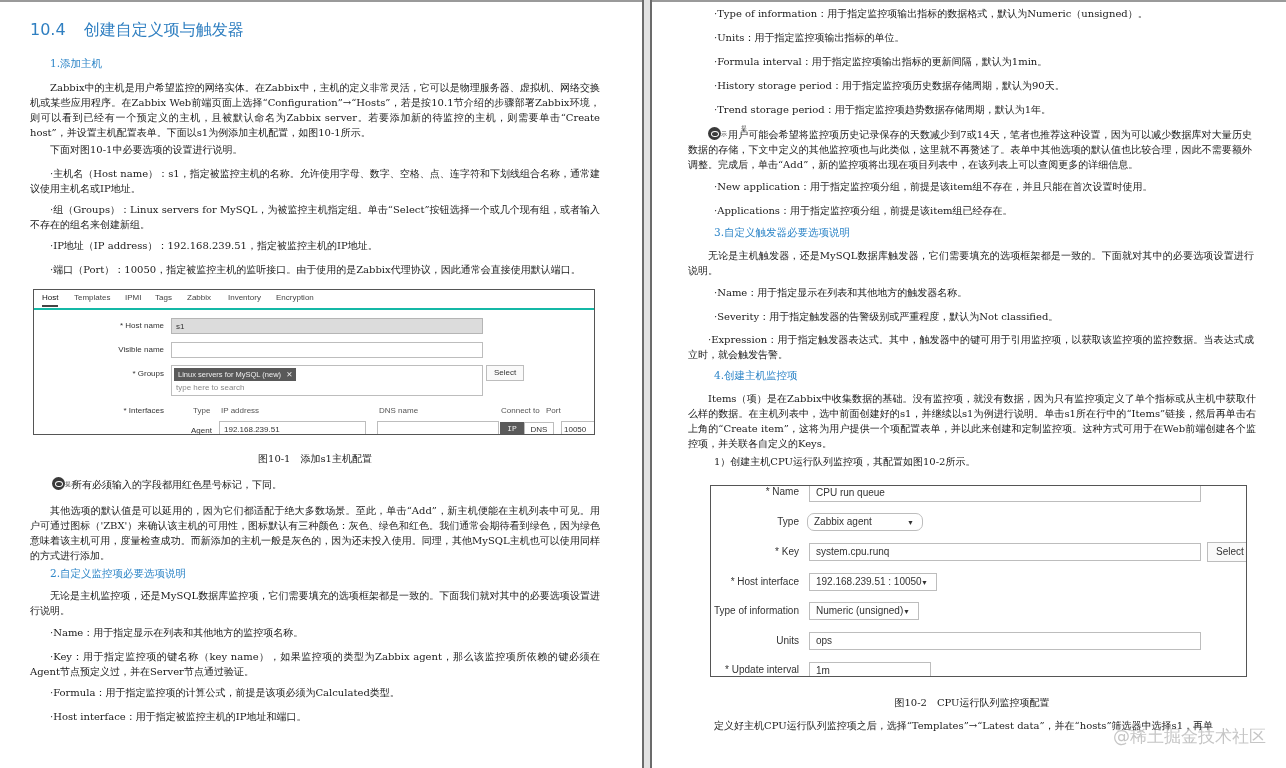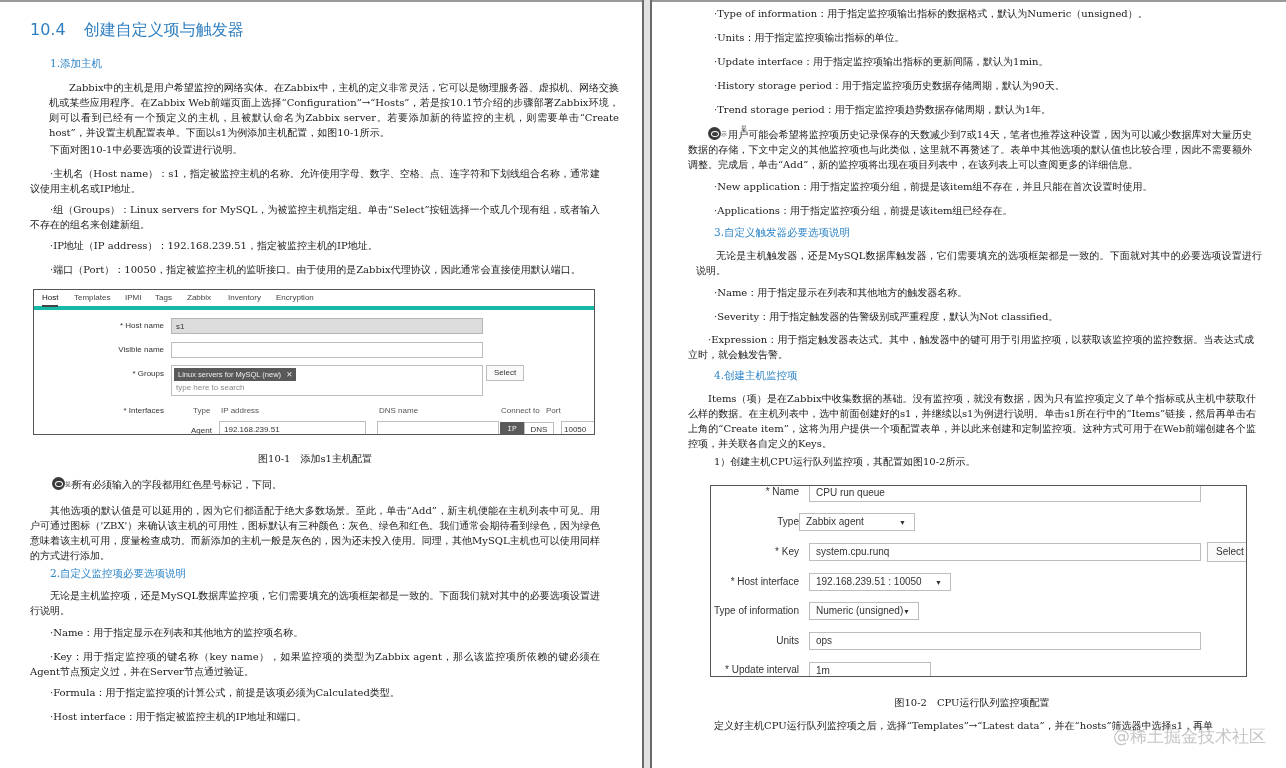--- a/index.html
+++ b/index.html
@@ -18,21 +18,21 @@
   .para { font-size: 10px; line-height: 15px; text-indent: 2em; text-align: justify; }
   .line { font-size: 10px; line-height: 15px; white-space: nowrap; }
   .caption { font-size: 10px; white-space: nowrap; text-align: center; }
 
   .tip-icon { display: inline-block; width: 13px; height: 13px; border-radius: 50%; background: #3a3a3a; vertical-align: -2px; position: relative; }
   .tip-icon::after { content: ""; position: absolute; left: 3px; top: 4px; width: 6px; height: 4px; border: 1.5px solid #fff; border-radius: 50%; }
   .tip-lbl { display: inline-block; font-size: 6px; line-height: 6px; width: 7px; vertical-align: 2px; color: #444; font-family: "DejaVu Sans", sans-serif; }
 
   
   .fig { position: absolute; border: 1.5px solid #555; background: #fff; font-family: "Liberation Sans", "DejaVu Sans", sans-serif; color: #333; overflow: hidden; }
-  .tabs { position: absolute; left: 0; top: 0; right: 0; height: 20px; border-bottom: 4px solid #14b8a6; }
+  .tabs { position: absolute; left: 0; top: 0; right: 0; height: 20px; border-bottom: 2px solid #14b8a6; }
   .tab { position: absolute; top: 3px; font-size: 8px; color: #444; white-space: nowrap; }
   .tab.active { color: #111; border-bottom: 2px solid #444; padding-bottom: 3px; }
   .flabel { position: absolute; font-size: 8px; color: #333; text-align: right; white-space: nowrap; }
   .finput { position: absolute; height: 16px; border: 1px solid #bdbdbd; background: #fff; font-size: 8px; padding: 3px 4px; white-space: nowrap; overflow: hidden; }
   .finput.ro { background: #dcdcdc; border-color: #b5b5b5; }
   .fbtn { position: absolute; height: 16px; border: 1px solid #bdbdbd; background: #fafafa; font-size: 8px; text-align: center; line-height: 14px; }
   .tagchip { position: absolute; background: #595959; color: #eee; font-size: 7.5px; padding: 2px 4px; white-space: nowrap; }
   .coltitle { position: absolute; font-size: 8px; color: #555; white-space: nowrap; }
   .seg { position: absolute; height: 14px; font-size: 8px; text-align: center; line-height: 14px; }
 
@@ -48,21 +48,21 @@
 
 <div class="topline"></div>
 
 <div class="page page-left">
   <div class="abs h-chapter" style="left:30px; top:18px;">
     <span class="num">10.4</span><span>创建自定义项与触发器</span>
   </div>
 
   <div class="abs h-sec" style="left:50px; top:55px;">1.添加主机</div>
 
-  <div class="abs para" style="left:30px; top:78px; width:570px;margin-left:19px;">Zabbix中的主机是用户希望监控的网络实体。在Zabbix中，主机的定义非常灵活，它可以是物理服务器、虚拟机、网络交换机或某些应用程序。在Zabbix Web前端页面上选择“Configuration”→“Hosts”，若是按10.1节介绍的步骤部署Zabbix环境，则可以看到已经有一个预定义的主机，且被默认命名为Zabbix server。若要添加新的待监控的主机，则需要单击“Create host”，并设置主机配置表单。下面以s1为例添加主机配置，如图10-1所示。</div>
+  <div class="abs para" style="left:30px; top:78px; width:570px;">Zabbix中的主机是用户希望监控的网络实体。在Zabbix中，主机的定义非常灵活，它可以是物理服务器、虚拟机、网络交换机或某些应用程序。在Zabbix Web前端页面上选择“Configuration”→“Hosts”，若是按10.1节介绍的步骤部署Zabbix环境，则可以看到已经有一个预定义的主机，且被默认命名为Zabbix server。若要添加新的待监控的主机，则需要单击“Create host”，并设置主机配置表单。下面以s1为例添加主机配置，如图10-1所示。</div>
   <div class="abs para" style="left:30px; top:140px; width:570px;">下面对图10-1中必要选项的设置进行说明。</div>
   <div class="abs para" style="left:30px; top:164px; width:570px;">·主机名（Host name）：s1，指定被监控主机的名称。允许使用字母、数字、空格、点、连字符和下划线组合名称，通常建议使用主机名或IP地址。</div>
   <div class="abs para" style="left:30px; top:200px; width:570px;">·组（Groups）：Linux servers for MySQL，为被监控主机指定组。单击“Select”按钮选择一个或几个现有组，或者输入不存在的组名来创建新组。</div>
   <div class="abs para" style="left:30px; top:236px; width:570px;">·IP地址（IP address）：192.168.239.51，指定被监控主机的IP地址。</div>
   <div class="abs para" style="left:30px; top:260px; width:575px;">·端口（Port）：10050，指定被监控主机的监听接口。由于使用的是Zabbix代理协议，因此通常会直接使用默认端口。</div>
 
   <div class="fig" style="left:33px; top:287px; width:562px; height:146px;">
     <div class="tabs">
       <span class="tab active" style="left:8px;">Host</span>
       <span class="tab" style="left:40px;">Templates</span>
@@ -118,57 +118,57 @@
   <div class="abs para" style="left:30px; top:647px; width:570px;">·Key：用于指定监控项的键名称（key name），如果监控项的类型为Zabbix agent，那么该监控项所依赖的键必须在Agent节点预定义过，并在Server节点通过验证。</div>
   <div class="abs para" style="left:30px; top:683px; width:570px;">·Formula：用于指定监控项的计算公式，前提是该项必须为Calculated类型。</div>
   <div class="abs para" style="left:30px; top:707px; width:570px;">·Host interface：用于指定被监控主机的IP地址和端口。</div>
 </div>
 
 <div class="gutter"></div>
 
 <div class="page page-right">
   <div class="abs line" style="left:62px; top:4px;">·Type of information：用于指定监控项输出指标的数据格式，默认为Numeric（unsigned）。</div>
   <div class="abs line" style="left:62px; top:28px;">·Units：用于指定监控项输出指标的单位。</div>
-  <div class="abs line" style="left:62px; top:52px;">·Update interface：用于指定监控项输出指标的更新间隔，默认为1min。</div>
+  <div class="abs line" style="left:62px; top:52px;">·Formula interval：用于指定监控项输出指标的更新间隔，默认为1min。</div>
   <div class="abs line" style="left:62px; top:76px;">·History storage period：用于指定监控项历史数据存储周期，默认为90天。</div>
   <div class="abs line" style="left:62px; top:100px;">·Trend storage period：用于指定监控项趋势数据存储周期，默认为1年。</div>
 
   <div class="abs para" style="left:36px; top:123px; width:564px;">
     <span class="tip-icon"></span><span class="tip-lbl">提示</span><span>用户可能会希望将监控项历史记录保存的天数减少到7或14天，笔者也推荐这种设置，因为可以减少数据库对大量历史数据的存储，下文中定义的其他监控项也与此类似，这里就不再赘述了。表单中其他选项的默认值也比较合理，因此不需要额外调整。完成后，单击“Add”，新的监控项将出现在项目列表中，在该列表上可以查阅更多的详细信息。</span>
   </div>
 
   <div class="abs line" style="left:62px; top:177px;">·New application：用于指定监控项分组，前提是该item组不存在，并且只能在首次设置时使用。</div>
   <div class="abs line" style="left:62px; top:201px;">·Applications：用于指定监控项分组，前提是该item组已经存在。</div>
 
   <div class="abs h-sec" style="left:62px; top:224px;">3.自定义触发器必要选项说明</div>
-  <div class="abs para" style="left:44px; top:246px; width:566px;">无论是主机触发器，还是MySQL数据库触发器，它们需要填充的选项框架都是一致的。下面就对其中的必要选项设置进行说明。</div>
+  <div class="abs para" style="left:36px; top:246px; width:566px;">无论是主机触发器，还是MySQL数据库触发器，它们需要填充的选项框架都是一致的。下面就对其中的必要选项设置进行说明。</div>
   <div class="abs line" style="left:62px; top:283px;">·Name：用于指定显示在列表和其他地方的触发器名称。</div>
   <div class="abs line" style="left:62px; top:307px;">·Severity：用于指定触发器的告警级别或严重程度，默认为Not classified。</div>
   <div class="abs para" style="left:36px; top:330px; width:566px;">·Expression：用于指定触发器表达式。其中，触发器中的键可用于引用监控项，以获取该监控项的监控数据。当表达式成立时，就会触发告警。</div>
 
   <div class="abs h-sec" style="left:62px; top:367px;">4.创建主机监控项</div>
   <div class="abs para" style="left:36px; top:389px; width:568px;">Items（项）是在Zabbix中收集数据的基础。没有监控项，就没有数据，因为只有监控项定义了单个指标或从主机中获取什么样的数据。在主机列表中，选中前面创建好的s1，并继续以s1为例进行说明。单击s1所在行中的“Items”链接，然后再单击右上角的“Create item”，这将为用户提供一个项配置表单，并以此来创建和定制监控项。这种方式可用于在Web前端创建各个监控项，并关联各自定义的Keys。</div>
   <div class="abs line" style="left:62px; top:452px;">1）创建主机CPU运行队列监控项，其配置如图10-2所示。</div>
 
   <div class="fig fig2" style="left:58px; top:483px; width:537px; height:192px;">
     <div class="flabel" style="right:447px; top:0px;">* Name</div>
     <div class="finput" style="left:98px; top:-2px; width:392px;">CPU run queue</div>
 
     <div class="flabel" style="right:447px; top:30px;">Type</div>
-    <div class="finput" style="left:88px; top:27px; width:116px;">
+    <div class="finput" style="left:96px; top:27px; width:116px;border-radius:7px;">
       <span>Zabbix agent</span>
       <span class="caret">▼</span>
     </div>
 
     <div class="flabel" style="right:447px; top:60px;">* Key</div>
     <div class="finput" style="left:98px; top:57px; width:392px;">system.cpu.runq</div>
     <div class="fbtn" style="left:496px; top:56px; width:44px; text-align:left; padding-left:8px;">Select</div>
 
     <div class="flabel" style="right:447px; top:90px;">* Host interface</div>
-    <div class="finput" style="left:98px; top:87px; width:142px;">
+    <div class="finput" style="left:98px; top:87px; width:128px;">
       <span>192.168.239.51 : 10050</span>
       <span class="caret">▼</span>
     </div>
 
     <div class="flabel" style="right:447px; top:119px;">Type of information</div>
     <div class="finput" style="left:98px; top:116px; width:110px;">
       <span>Numeric (unsigned)</span>
       <span class="caret">▼</span>
     </div>
 

